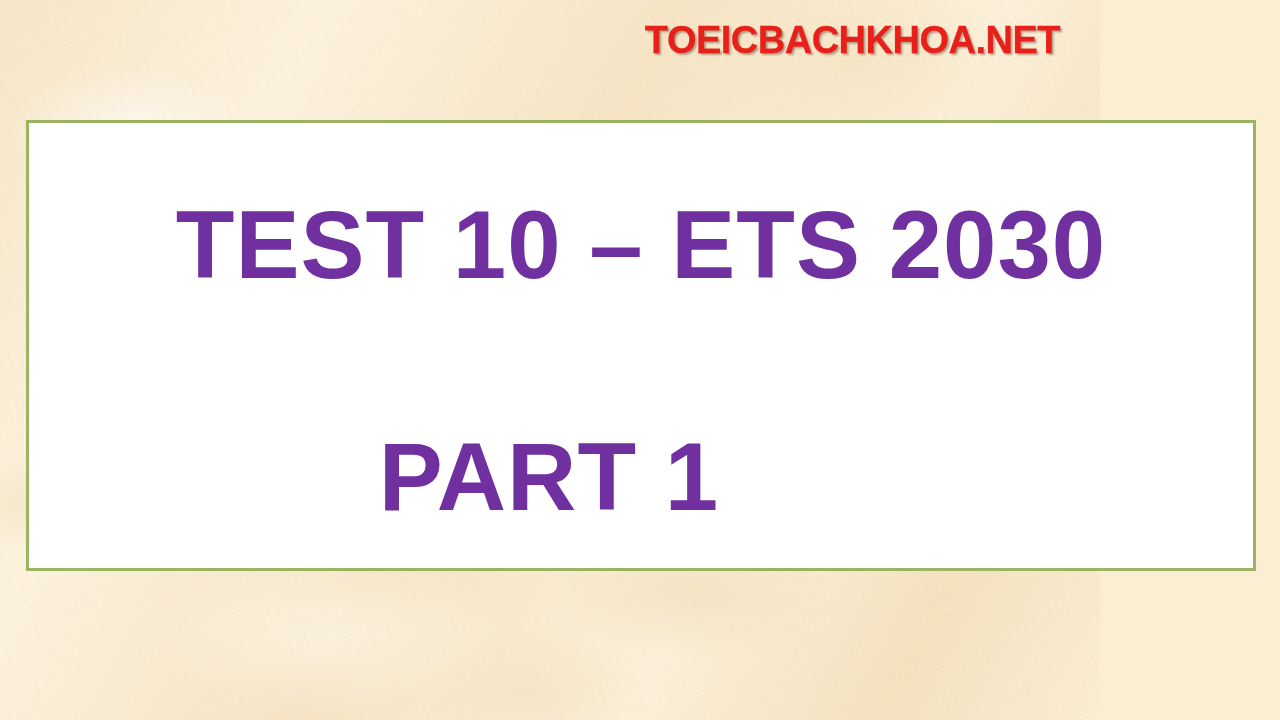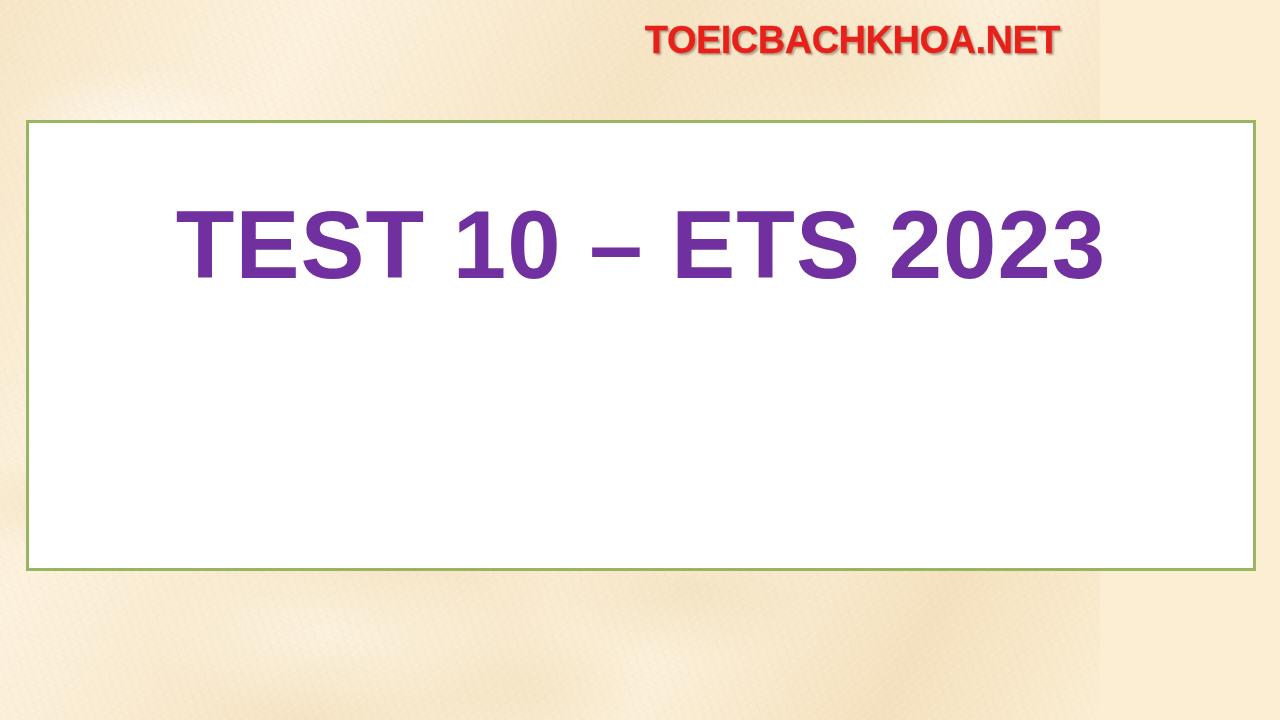--- a/index.html
+++ b/index.html
@@ -105,18 +105,19 @@
 <body>
 
 <div id="slide">
 
   <div id="paper-texture"></div>
 
   <div id="watermark">TOEICBACHKHOA.NET</div>
 
   <div id="content-panel">
 
-    <div id="title-line">TEST 10 – ETS 2023</div>
+    <div id="title-line">TEST 10 – ETS 2030</div>
 
+    <div id="subtitle-line">PART 1</div>
 
   </div>
 
 </div>
 
 </body></html>

